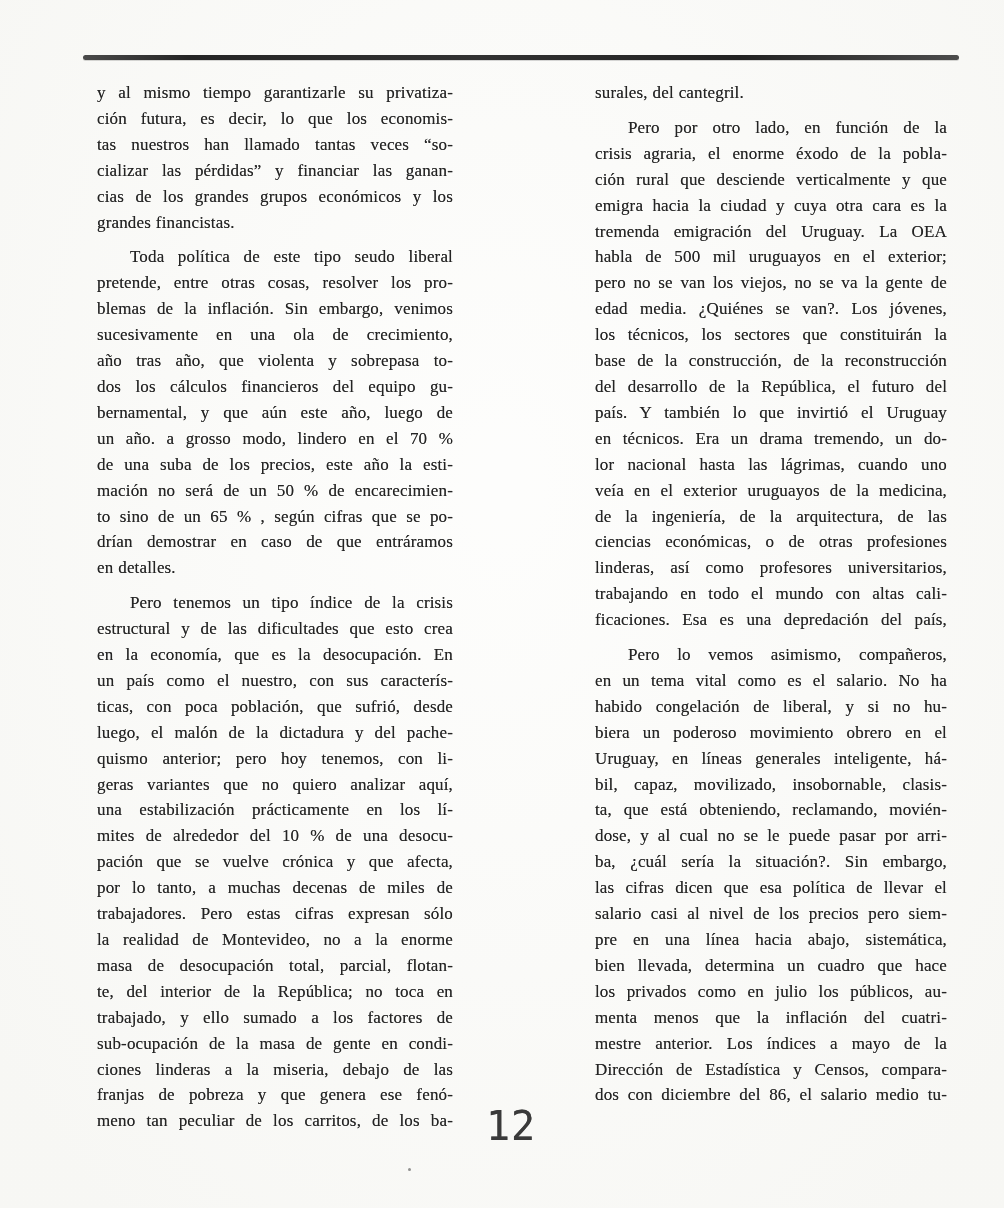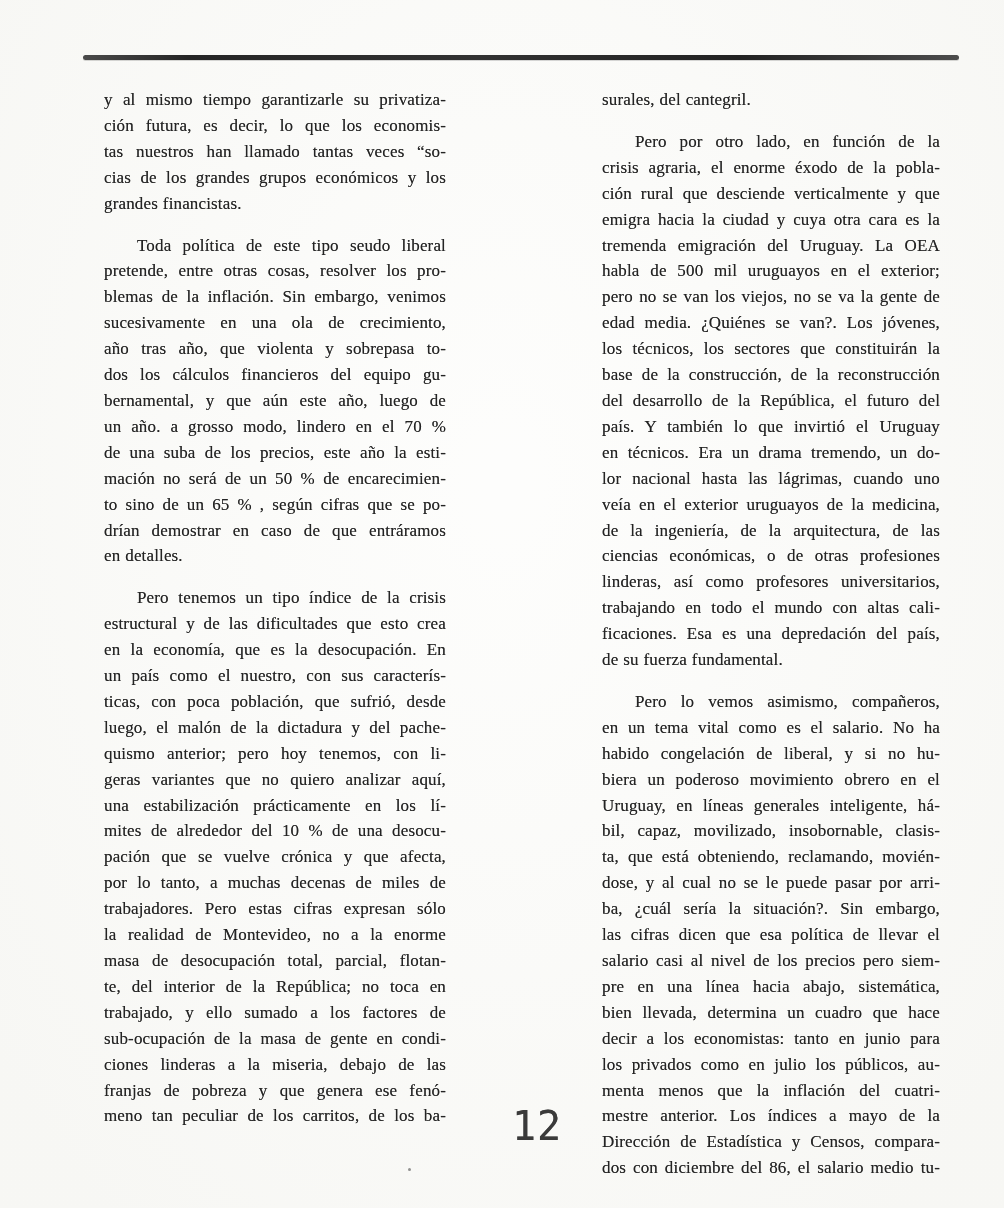--- a/index.html
+++ b/index.html
@@ -39,21 +39,21 @@
     top: 71px;
     display: flex;
     gap: 124px;
   }
   .column {
     display: block;
   }
   .column.left  { width: 374px; }
   .column.right { width: 370px; }
   .para {
-    margin: 16px;
+    margin: 9px;
     padding: 0;
   }
   .line {
     height: 25.92px;
     line-height: 25.92px;
     font-size: 17px;
     letter-spacing: 0.15px;
     word-spacing: 0.5px;
     text-align: justify;
     text-align-last: justify;
@@ -63,21 +63,21 @@
     text-shadow: 0 0 0.4px rgba(20,20,20,0.55);
   }
   .line.last {
     text-align-last: left;
   }
   .para.indent .line:first-child {
     text-indent: 33px;
   }
   .page-number {
     position: absolute;
-    left: 512px;
+    left: 486px;
     top: 1104px;
     font-family: "DejaVu Sans Mono", monospace;
     font-size: 40px;
     line-height: 44px;
     letter-spacing: 1px;
     color: #3a3a3a;
     text-shadow: 0 0 0.5px rgba(30,30,30,0.6);
   }
   .speck {
     position: absolute;
@@ -93,20 +93,21 @@
 <body>
 
 <div class="page">
   <div class="top-rule"></div>
   <div class="columns">
     <div class="column left" id="col-left">
         <div class="para">
           <div class="line">y al mismo tiempo garantizarle su privatiza-</div>
           <div class="line">ción futura, es decir, lo que los economis-</div>
           <div class="line">tas nuestros han llamado tantas veces “so-</div>
+          <div class="line">cializar las pérdidas” y financiar las ganan-</div>
           <div class="line">cias de los grandes grupos económicos y los</div>
           <div class="line last">grandes financistas.</div>
         </div>
         <div class="para indent">
           <div class="line">Toda política de este tipo seudo liberal</div>
           <div class="line">pretende, entre otras cosas, resolver los pro-</div>
           <div class="line">blemas de la inflación. Sin embargo, venimos</div>
           <div class="line">sucesivamente en una ola de crecimiento,</div>
           <div class="line">año tras año, que violenta y sobrepasa to-</div>
           <div class="line">dos los cálculos financieros del equipo gu-</div>
@@ -160,37 +161,35 @@
           <div class="line">del desarrollo de la República, el futuro del</div>
           <div class="line">país. Y también lo que invirtió el Uruguay</div>
           <div class="line">en técnicos. Era un drama tremendo, un do-</div>
           <div class="line">lor nacional hasta las lágrimas, cuando uno</div>
           <div class="line">veía en el exterior uruguayos de la medicina,</div>
           <div class="line">de la ingeniería, de la arquitectura, de las</div>
           <div class="line">ciencias económicas, o de otras profesiones</div>
           <div class="line">linderas, así como profesores universitarios,</div>
           <div class="line">trabajando en todo el mundo con altas cali-</div>
           <div class="line">ficaciones. Esa es una depredación del país,</div>
-          <div class="line last">de su fuerza fundamental.</div>
         </div>
         <div class="para indent">
           <div class="line">Pero lo vemos asimismo, compañeros,</div>
           <div class="line">en un tema vital como es el salario. No ha</div>
           <div class="line">habido congelación de liberal, y si no hu-</div>
           <div class="line">biera un poderoso movimiento obrero en el</div>
           <div class="line">Uruguay, en líneas generales inteligente, há-</div>
           <div class="line">bil, capaz, movilizado, insobornable, clasis-</div>
           <div class="line">ta, que está obteniendo, reclamando, movién-</div>
           <div class="line">dose, y al cual no se le puede pasar por arri-</div>
           <div class="line">ba, ¿cuál sería la situación?. Sin embargo,</div>
           <div class="line">las cifras dicen que esa política de llevar el</div>
           <div class="line">salario casi al nivel de los precios pero siem-</div>
           <div class="line">pre en una línea hacia abajo, sistemática,</div>
           <div class="line">bien llevada, determina un cuadro que hace</div>
-          <div class="line">decir a los economistas: tanto en junio para</div>
           <div class="line">los privados como en julio los públicos, au-</div>
           <div class="line">menta menos que la inflación del cuatri-</div>
           <div class="line">mestre anterior. Los índices a mayo de la</div>
           <div class="line">Dirección de Estadística y Censos, compara-</div>
           <div class="line">dos con diciembre del 86, el salario medio tu-</div>
         </div>
       </div>
   </div>
   <div class="page-number">12</div>
   <div class="speck"></div>

